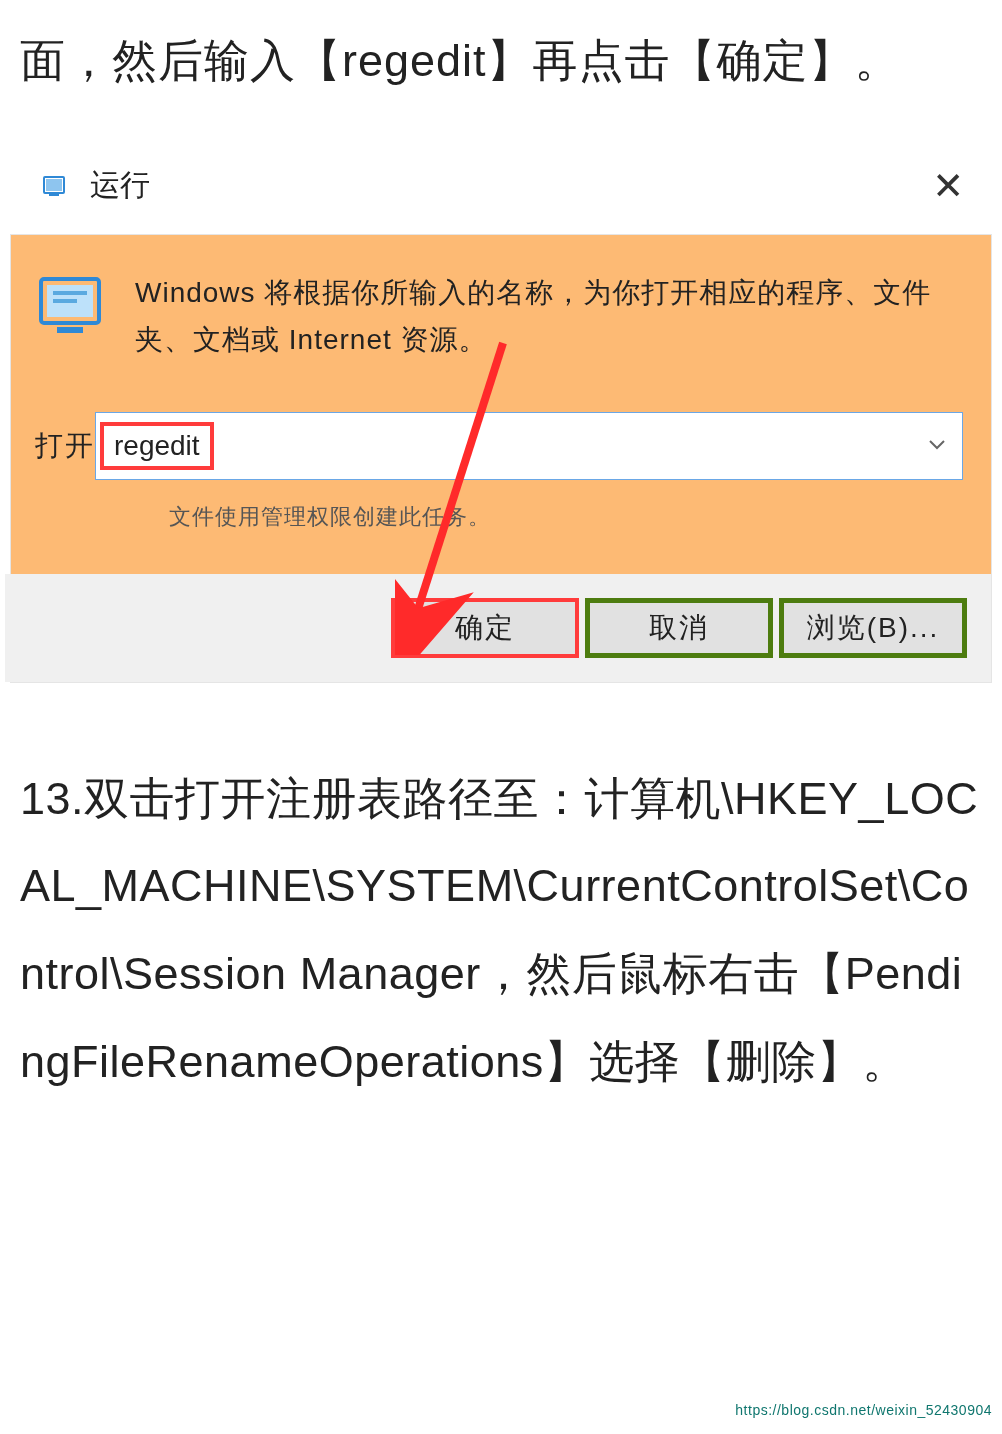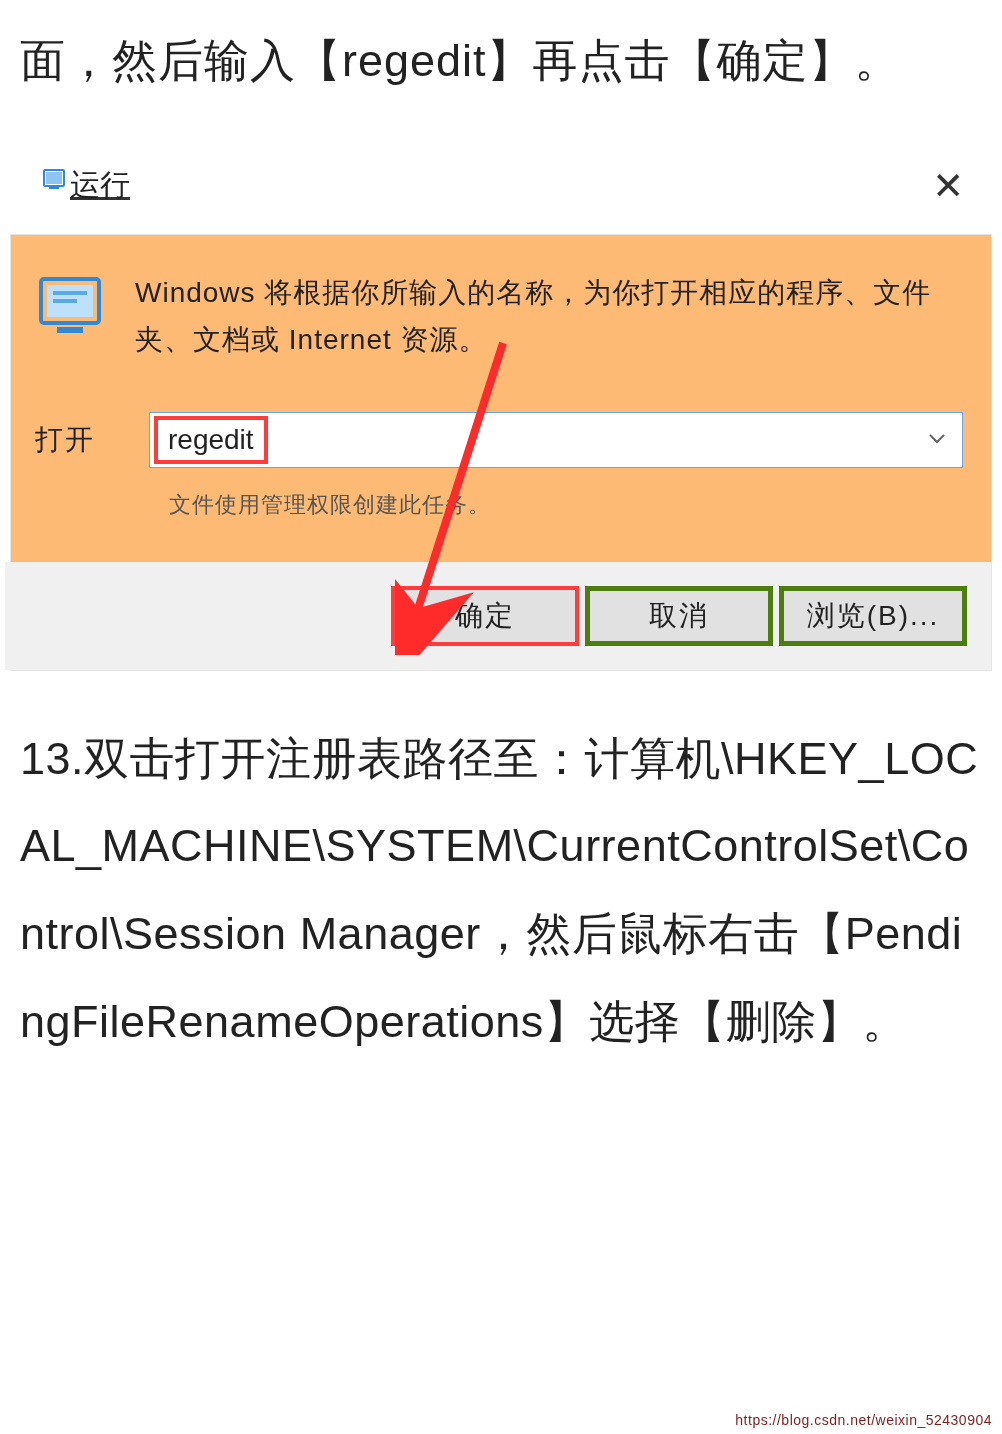--- a/index.html
+++ b/index.html
@@ -24,21 +24,21 @@
       background: #ffffff;
     }
     .dialog-titlebar {
       height: 60px;
       display: flex;
       align-items: center;
       justify-content: space-between;
       padding: 0 22px 0 30px;
       background: #ffffff;
     }
-    .title-left { display: flex; align-items: flex-start; gap: 2px; text-decoration: underline; }
+    .title-left { display: flex; align-items: center; gap: 22px; }
     .run-title-icon {
       width: 28px; height: 28px;
       display: flex; align-items: center; justify-content: center;
     }
     .dialog-title {
       font-size: 30px;
       color: #222;
       font-weight: 400;
     }
     .close-x {
@@ -66,35 +66,34 @@
     }
     .desc-text {
       font-size: 28px;
       line-height: 1.7;
       color: #222;
       letter-spacing: 1px;
     }
     .open-row {
       display: flex;
       align-items: center;
-      gap: 54px;
       margin-top: 48px;
     }
     .open-label {
       font-size: 28px;
       color: #222;
       letter-spacing: 2px;
     }
     .combo-wrap {
       flex: 1;
       position: relative;
       display: flex;
       align-items: center;
       border: 1px solid #6aa7e6;
-      height: 56px;
+      height: 68px;
       background: #ffffff;
     }
     .input-highlight {
       border: 4px solid #ff3b3b;
       padding: 4px 10px;
       margin-left: 4px;
     }
     .combo-input {
       font-size: 28px;
       color: #222;
@@ -137,33 +136,33 @@
     .win-button.ok-hl {
       border: 4px solid #ff3b3b;
     }
     .arrow-svg {
       position: absolute;
       left: 384px;
       top: 100px;
       pointer-events: none;
     }
     .article-text-bottom {
-      padding: 44px 20px 0 20px;
+      padding: 72px 20px 0 20px;
       font-size: 45px;
       line-height: 1.95;
       color: #222;
       letter-spacing: 0.5px;
       word-break: break-all;
     }
     .watermark {
       position: absolute;
       right: 10px;
-      bottom: 6px;
+      bottom: 16px;
       font-size: 14px;
-      color: #7f1d1d;
+      color: #0f766e;
       letter-spacing: 0.5px;
     }
   </style>
 </head>
 <body>
 
 <div class="article-text-top">面，然后输入【regedit】再点击【确定】。</div>
 
 <div class="dialog-wrapper">
 

